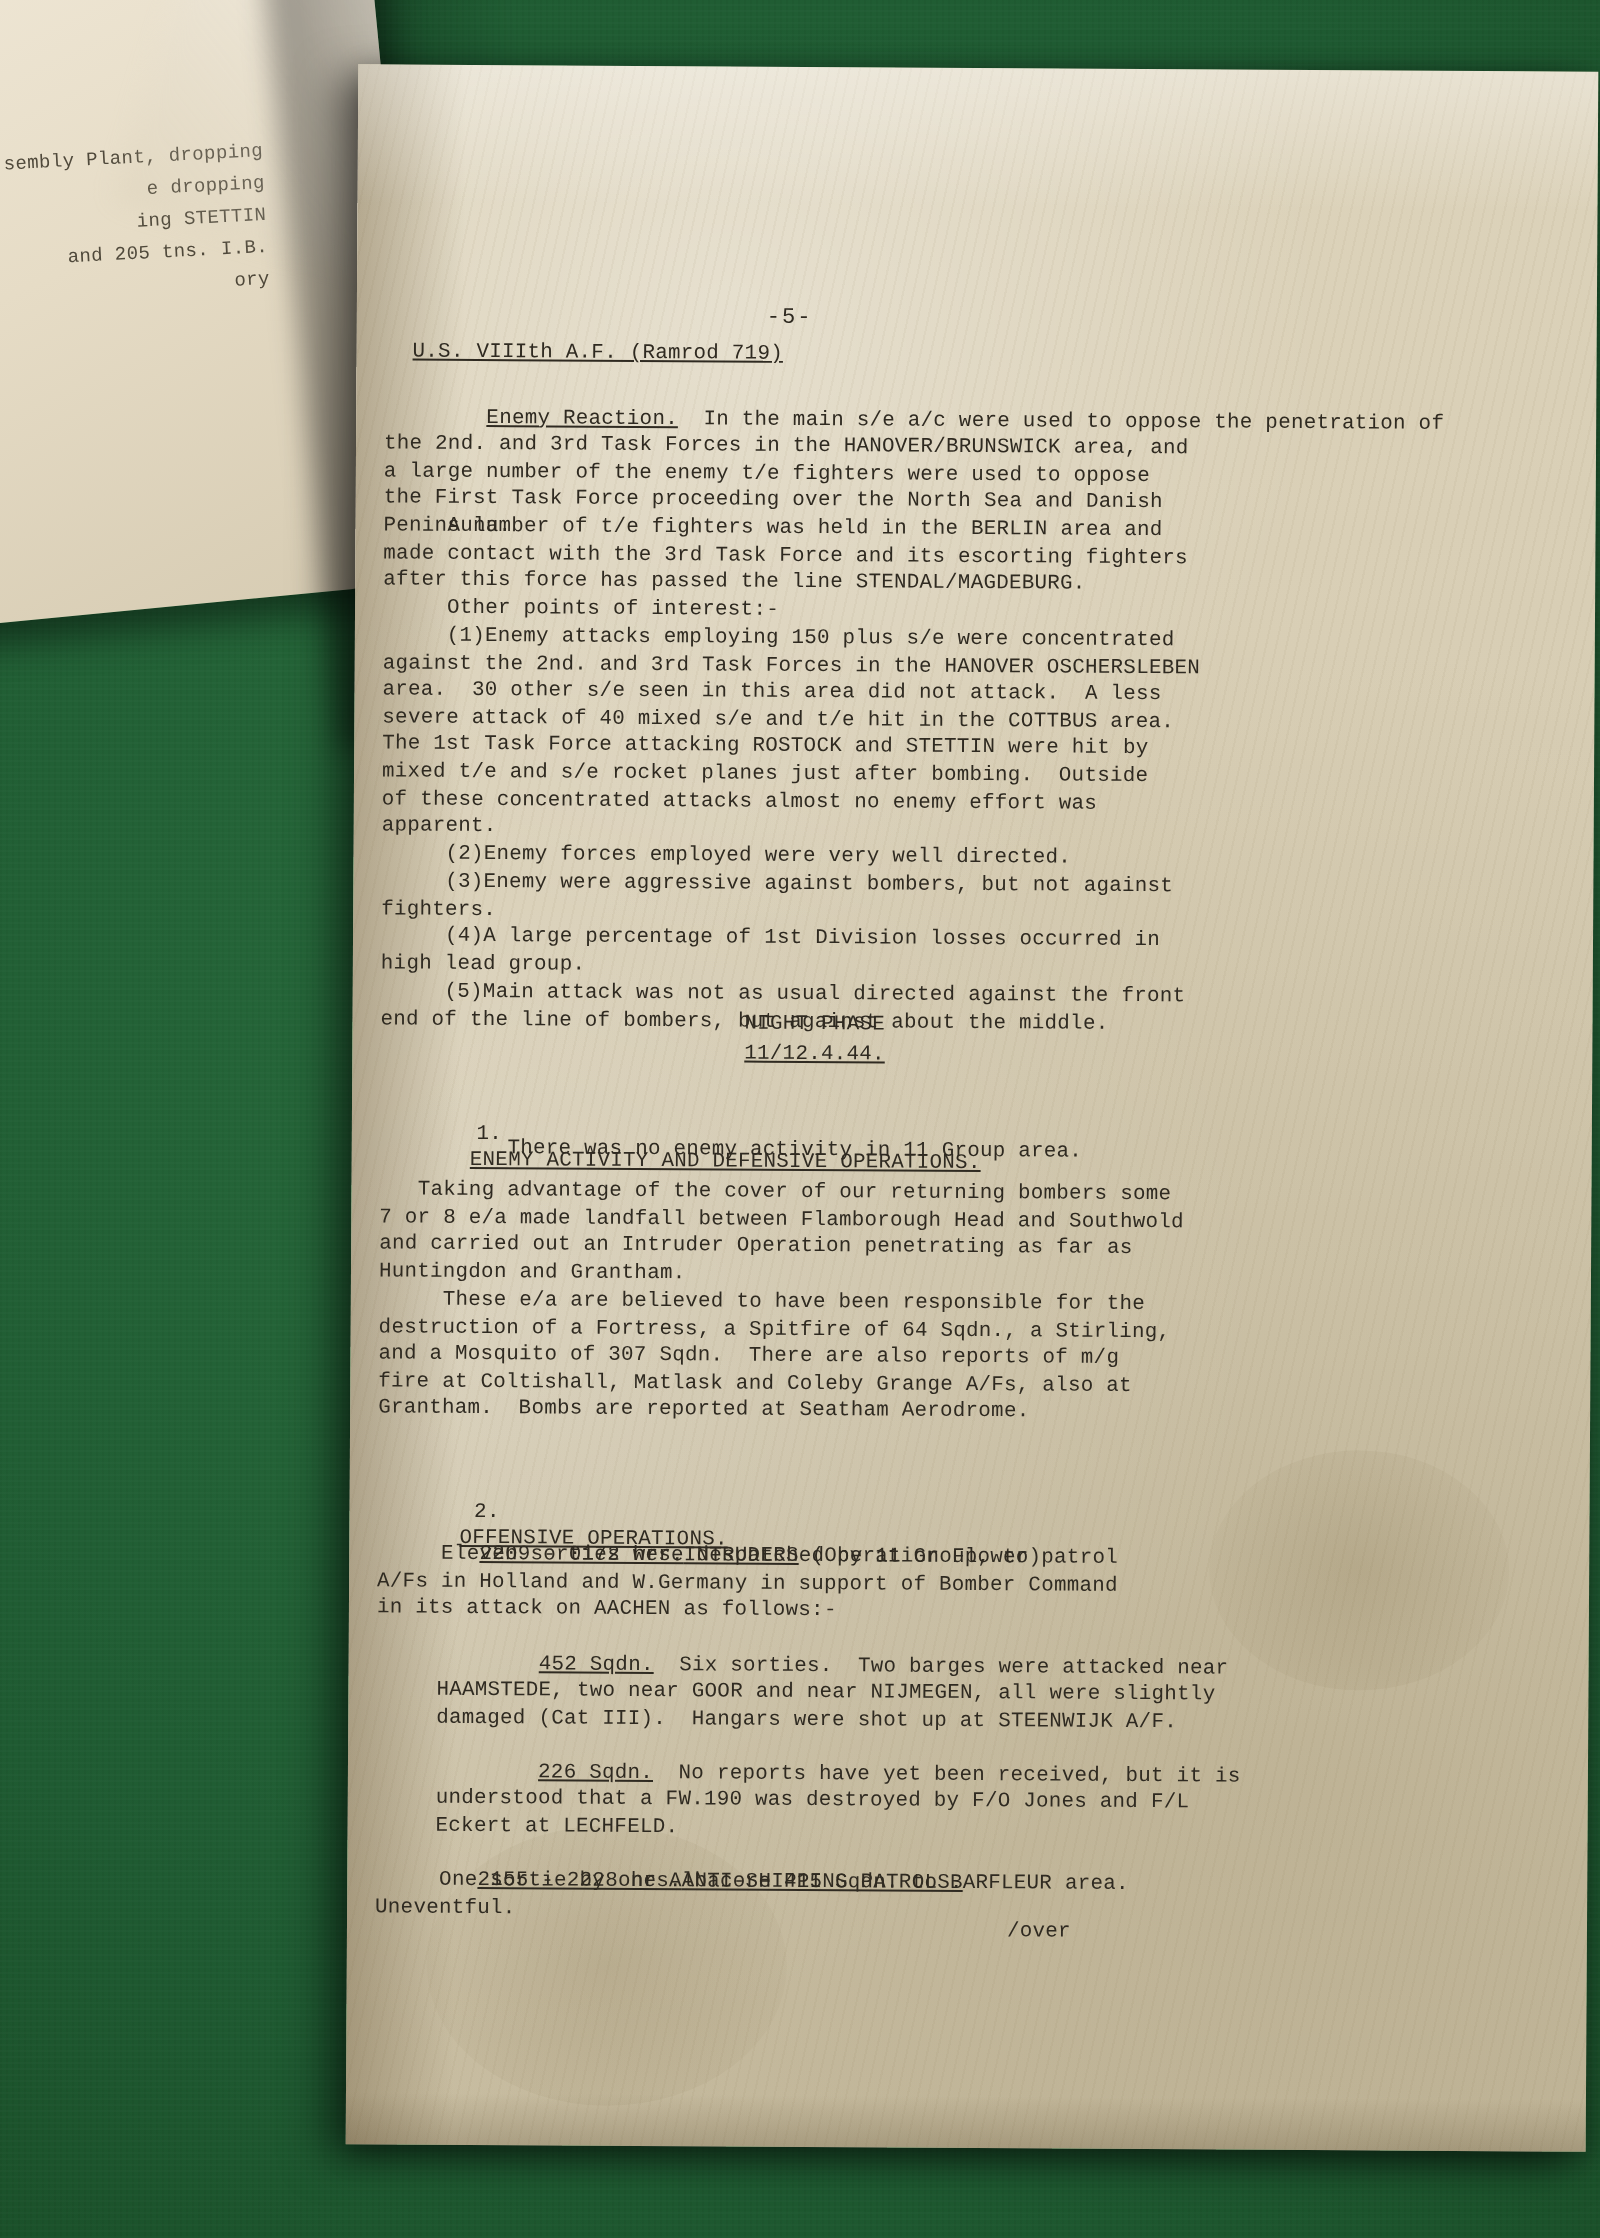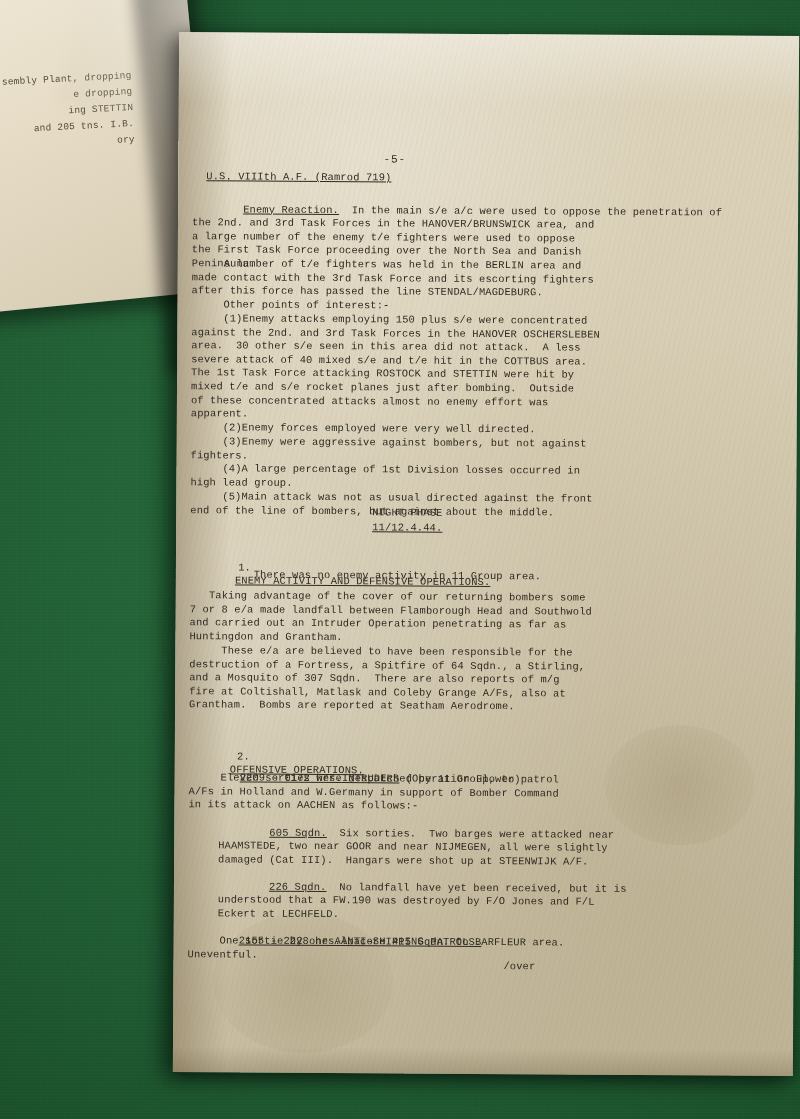--- a/index.html
+++ b/index.html
@@ -282,27 +282,27 @@
 
       <div class="blk" style="left:14px; top:725px; width:586px;">
         <span class="u">2209 - 0172 hrs.</span><span class="u">INTRUDERS</span><span> (Operation Flower)</span>
       </div>
 
       <div class="blk" style="left:14px; top:739px; width:580px;">     Eleven sorties were despatched by 11 Group, to patrol
 A/Fs in Holland and W.Germany in support of Bomber Command
 in its attack on AACHEN as follows:-</div>
 
       <div class="blk" style="left:44px; top:780px; width:556px;">
-        <span class="u">605 Sqdn.</span><span>  Six sorties.  Two barges were attacked near
+        <span class="u">452 Sqdn.</span><span>  Six sorties.  Two barges were attacked near
 HAAMSTEDE, two near GOOR and near NIJMEGEN, all were slightly
 damaged (Cat III).  Hangars were shot up at STEENWIJK A/F.</span>
       </div>
 
       <div class="blk" style="left:44px; top:834px; width:556px;">
-        <span class="u">226 Sqdn.</span><span>  No landfall have yet been received, but it is
+        <span class="u">226 Sqdn.</span><span>  No reports have yet been received, but it is
 understood that a FW.190 was destroyed by F/O Jones and F/L
 Eckert at LECHFELD.</span>
       </div>
 
       <div class="blk" style="left:14px; top:888px; width:586px;">
         <span class="u">2155 - 2228 hrs.</span><span class="u">ANTI-SHIPPING PATROLS.</span>
       </div>
 
       <div class="blk" style="left:14px; top:902px; width:580px;">     One sortie by one Albacore 415 Sqdn. to BARFLEUR area.
 Uneventful.</div>

